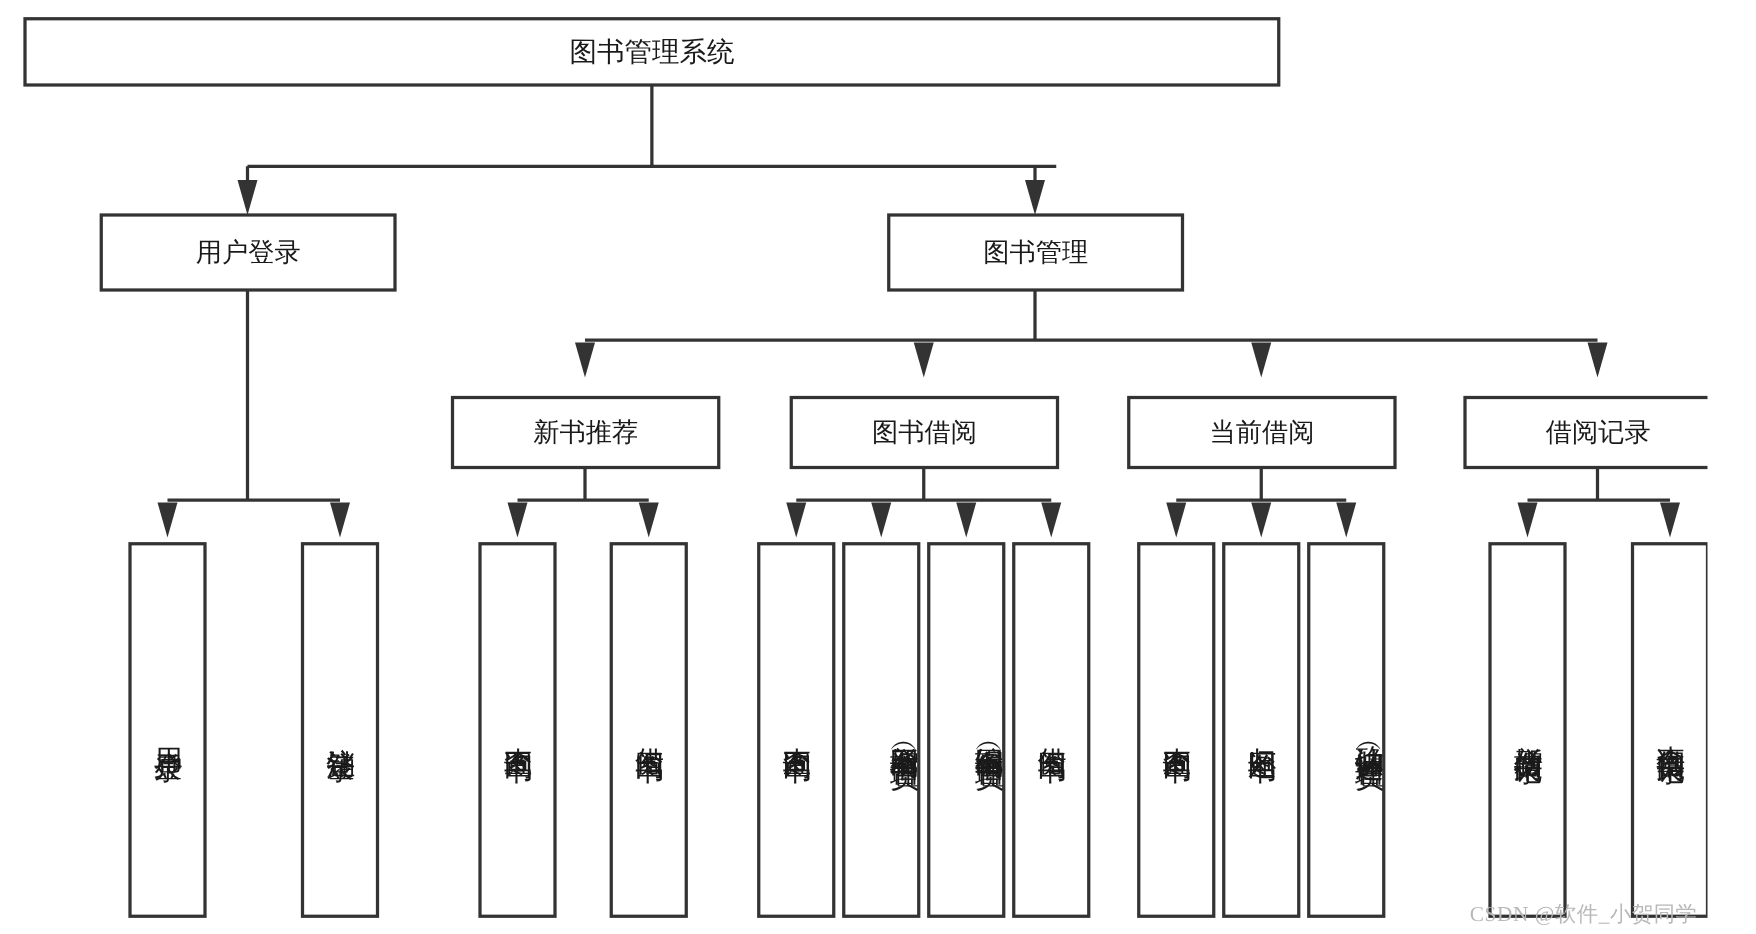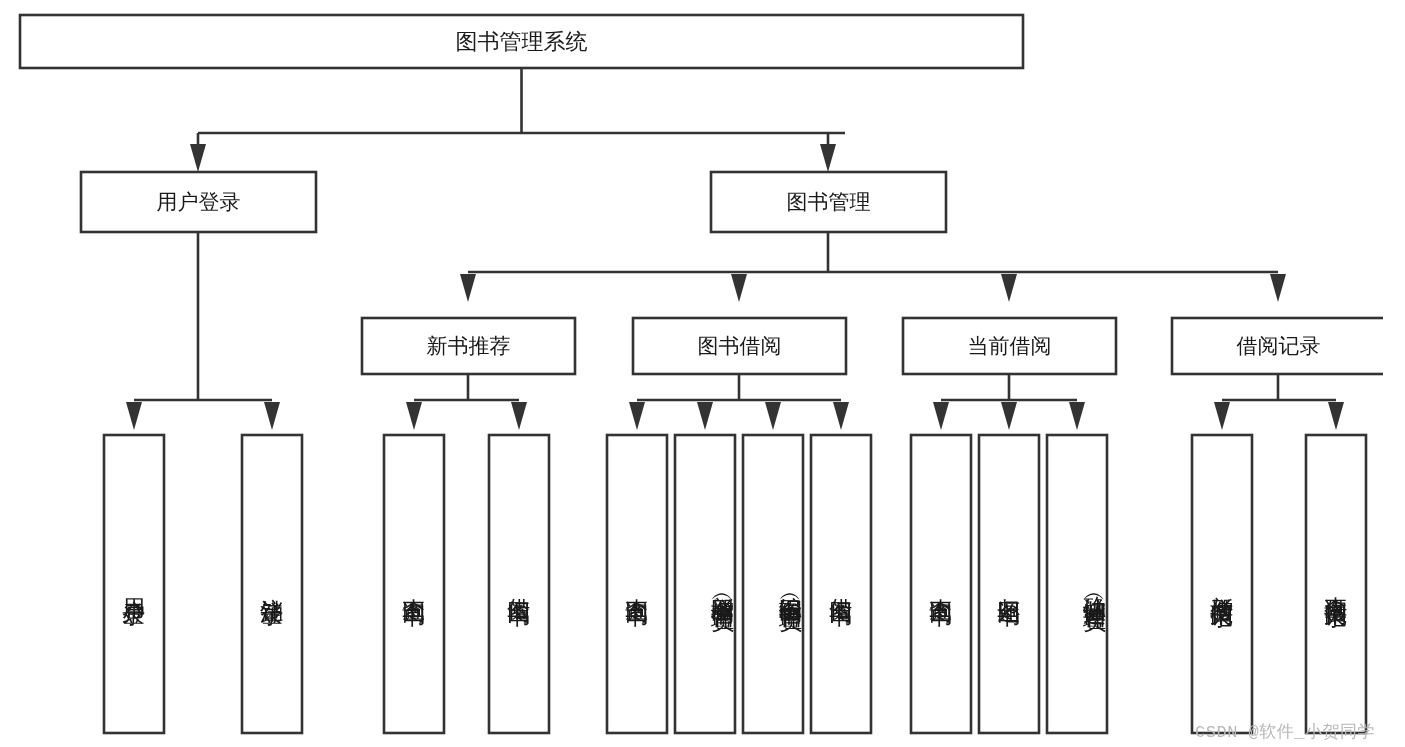--- a/index.html
+++ b/index.html
@@ -7,21 +7,20 @@
     padding: 0;
     background: #ffffff;
   }
   #canvas-wrap {
     position: relative;
     width: 1366px;
     height: 747px;
     background: #ffffff;
     overflow: hidden;
     font-family: "DejaVu Sans", "Liberation Sans", sans-serif;
-    padding-left: 17px;
   }
   svg#diagram {
     position: absolute;
     left: 0;
     top: 0;
     width: 1405px;
     height: 747px;
     display: block;
   }
   .node-box {
@@ -65,21 +64,21 @@
     display: flex;
     align-items: center;
     justify-content: center;
     white-space: nowrap;
     pointer-events: none;
   }
   .watermark {
     position: absolute;
     right: 8px;
     bottom: 4px;
-    font-family: Liberation Mono, monospace;
+    font-family: Liberation Serif, serif;
     font-size: 17px;
     color: #b8b8b8;
     letter-spacing: 0.5px;
     white-space: nowrap;
   }
 </style>
 </head>
 <body>
 
 <div id="canvas-wrap">

